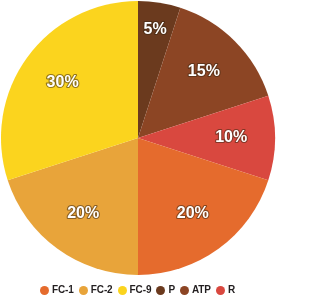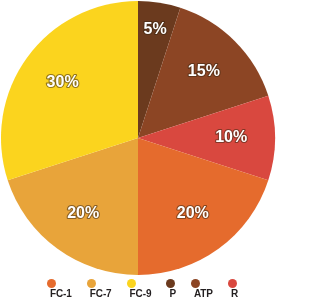--- a/index.html
+++ b/index.html
@@ -49,23 +49,22 @@
     width: 276px;
     height: 22px;
     display: flex;
     flex-direction: row;
     align-items: center;
     justify-content: center;
     gap: 0px;
   }
   .legend-item {
     display: flex;
-    flex-direction: column;
-    align-items: flex-start;
-    margin: 0 3px 0 12px;
+    align-items: flex-end;
+    margin: 0 3px 0 2px;
   }
   .legend-swatch {
     width: 9px;
     height: 9px;
     border-radius: 50%;
     flex: 0 0 auto;
   }
   .legend-label {
     font-family: "Liberation Sans", sans-serif;
     font-size: 10px;
@@ -102,21 +101,21 @@
     </svg>
   </div>
 
   <div id="legend">
       <div class="legend-item">
         <span class="legend-swatch" style="background: rgb(229, 107, 45);"></span>
         <span class="legend-label">FC-1</span>
       </div>
       <div class="legend-item">
         <span class="legend-swatch" style="background: rgb(232, 164, 58);"></span>
-        <span class="legend-label">FC-7</span>
+        <span class="legend-label">FC-2</span>
       </div>
       <div class="legend-item">
         <span class="legend-swatch" style="background: rgb(251, 212, 30);"></span>
         <span class="legend-label">FC-9</span>
       </div>
       <div class="legend-item">
         <span class="legend-swatch" style="background: rgb(107, 58, 30);"></span>
         <span class="legend-label">P</span>
       </div>
       <div class="legend-item">

